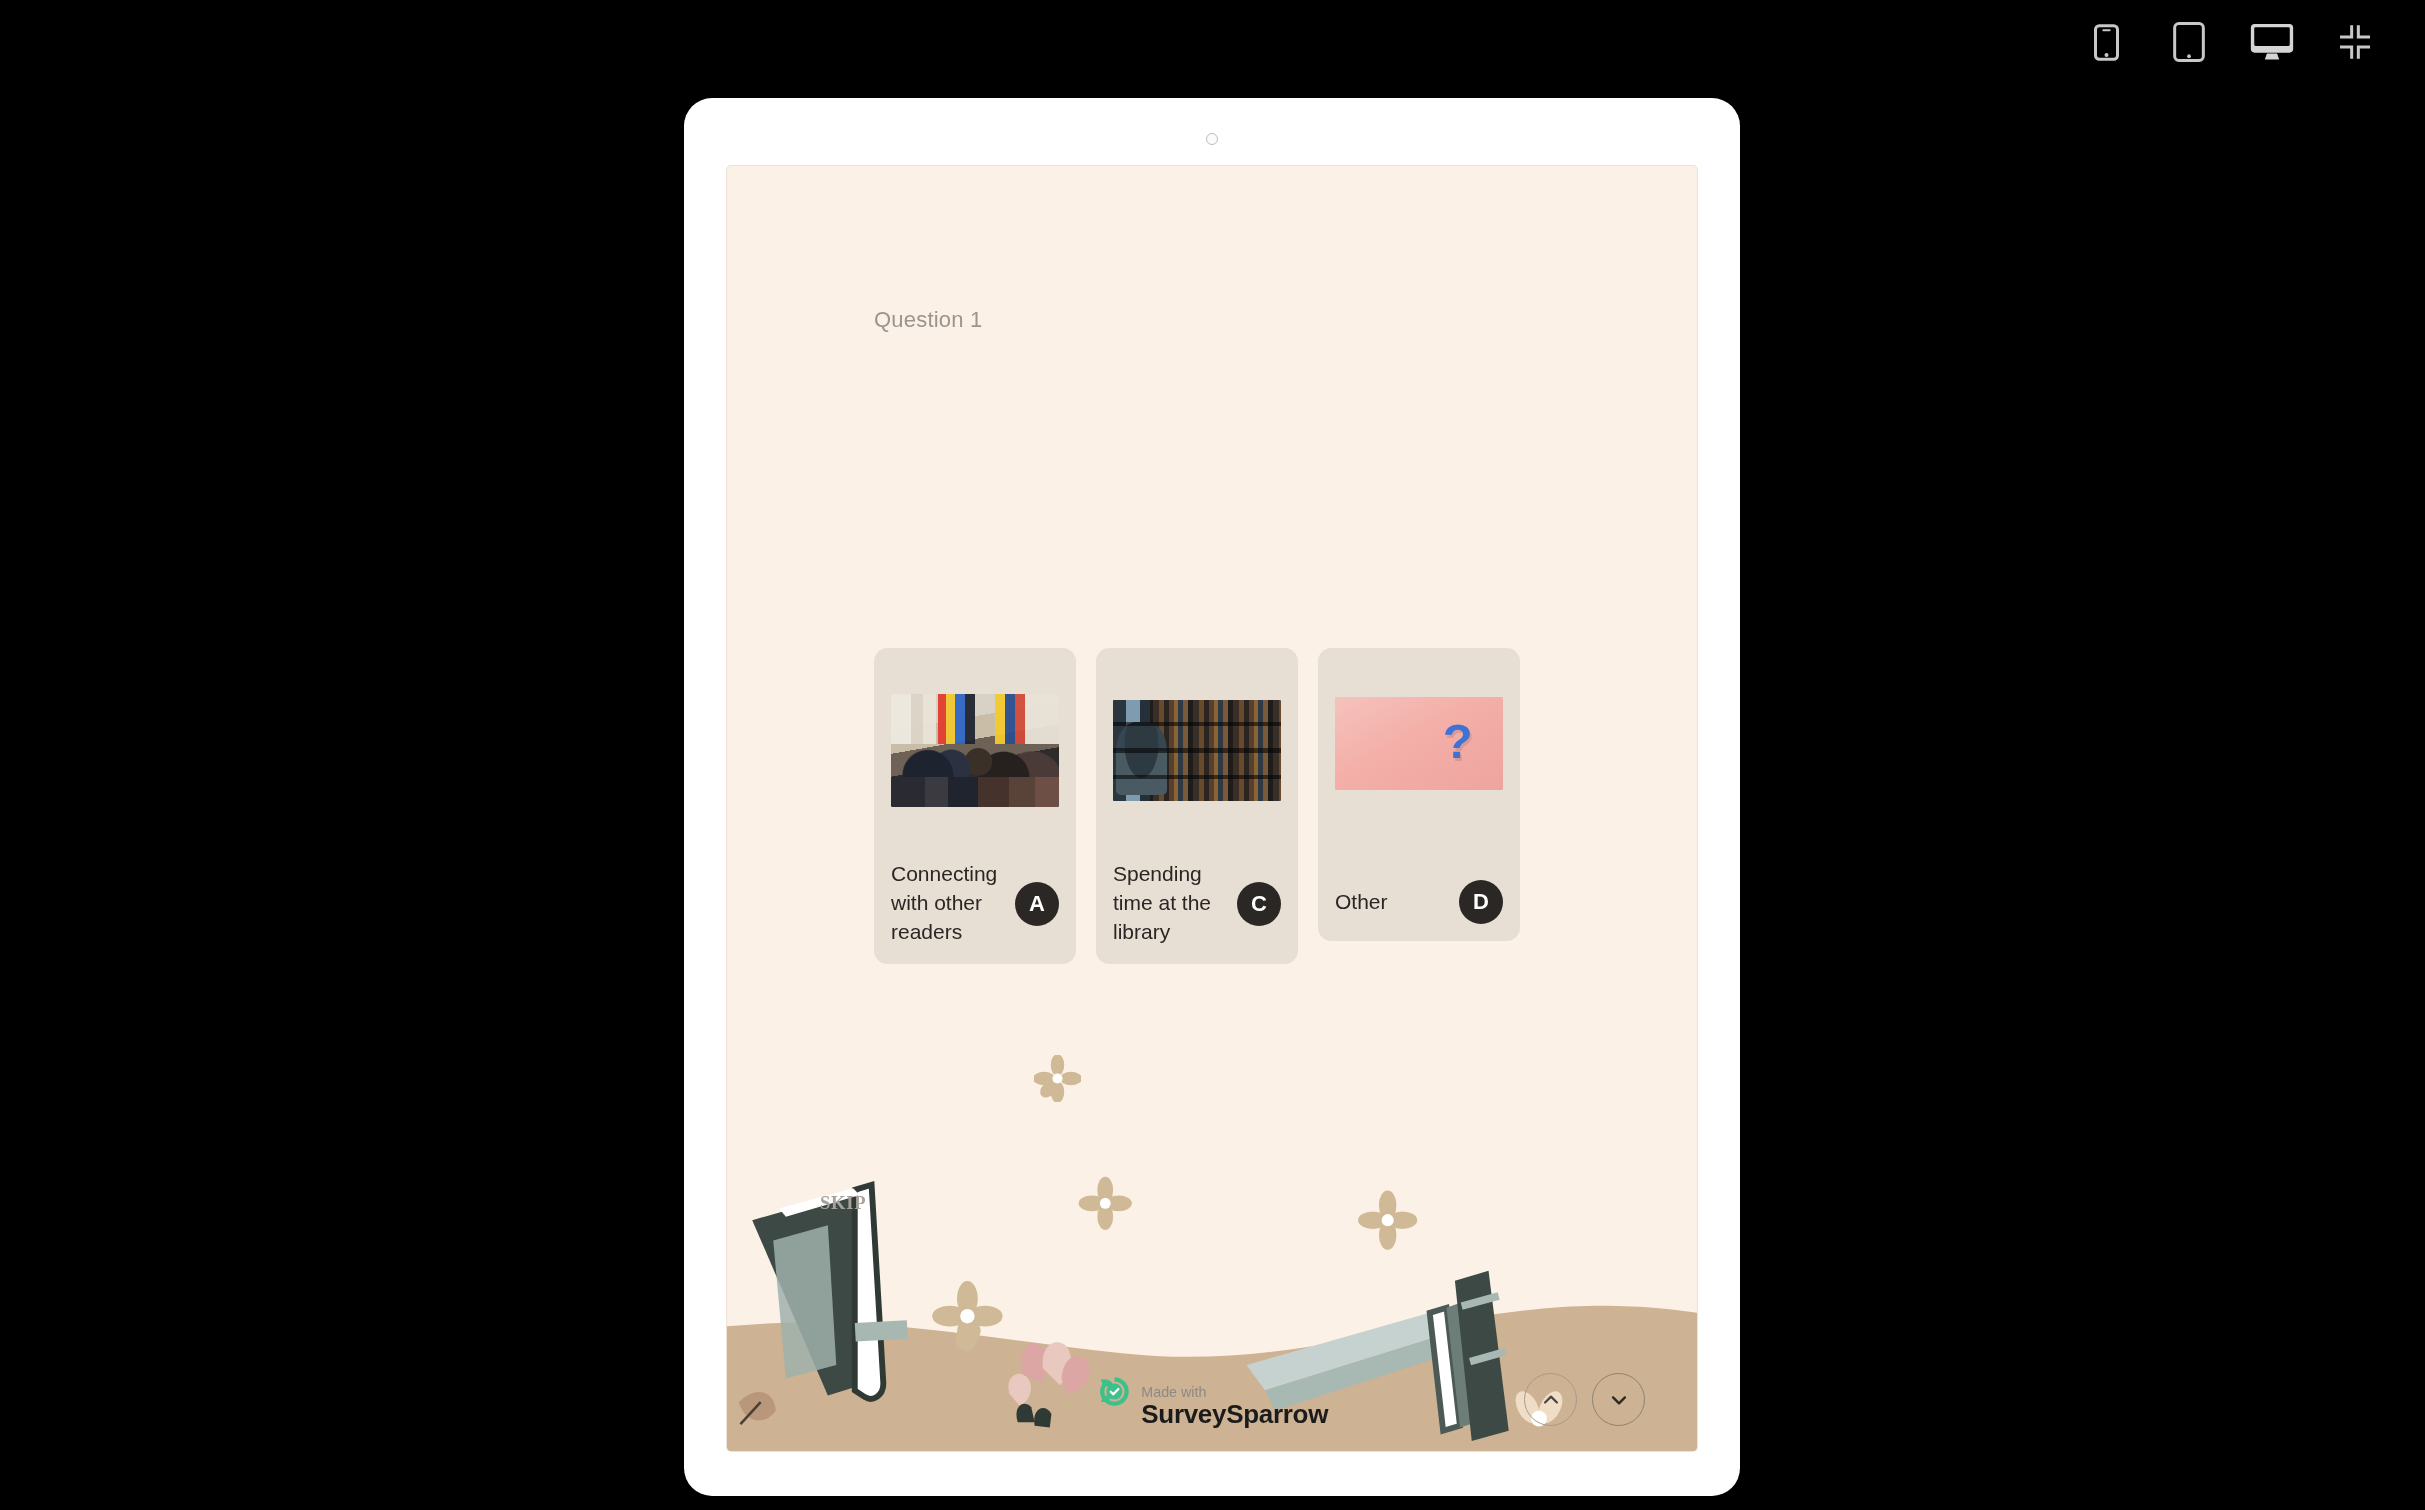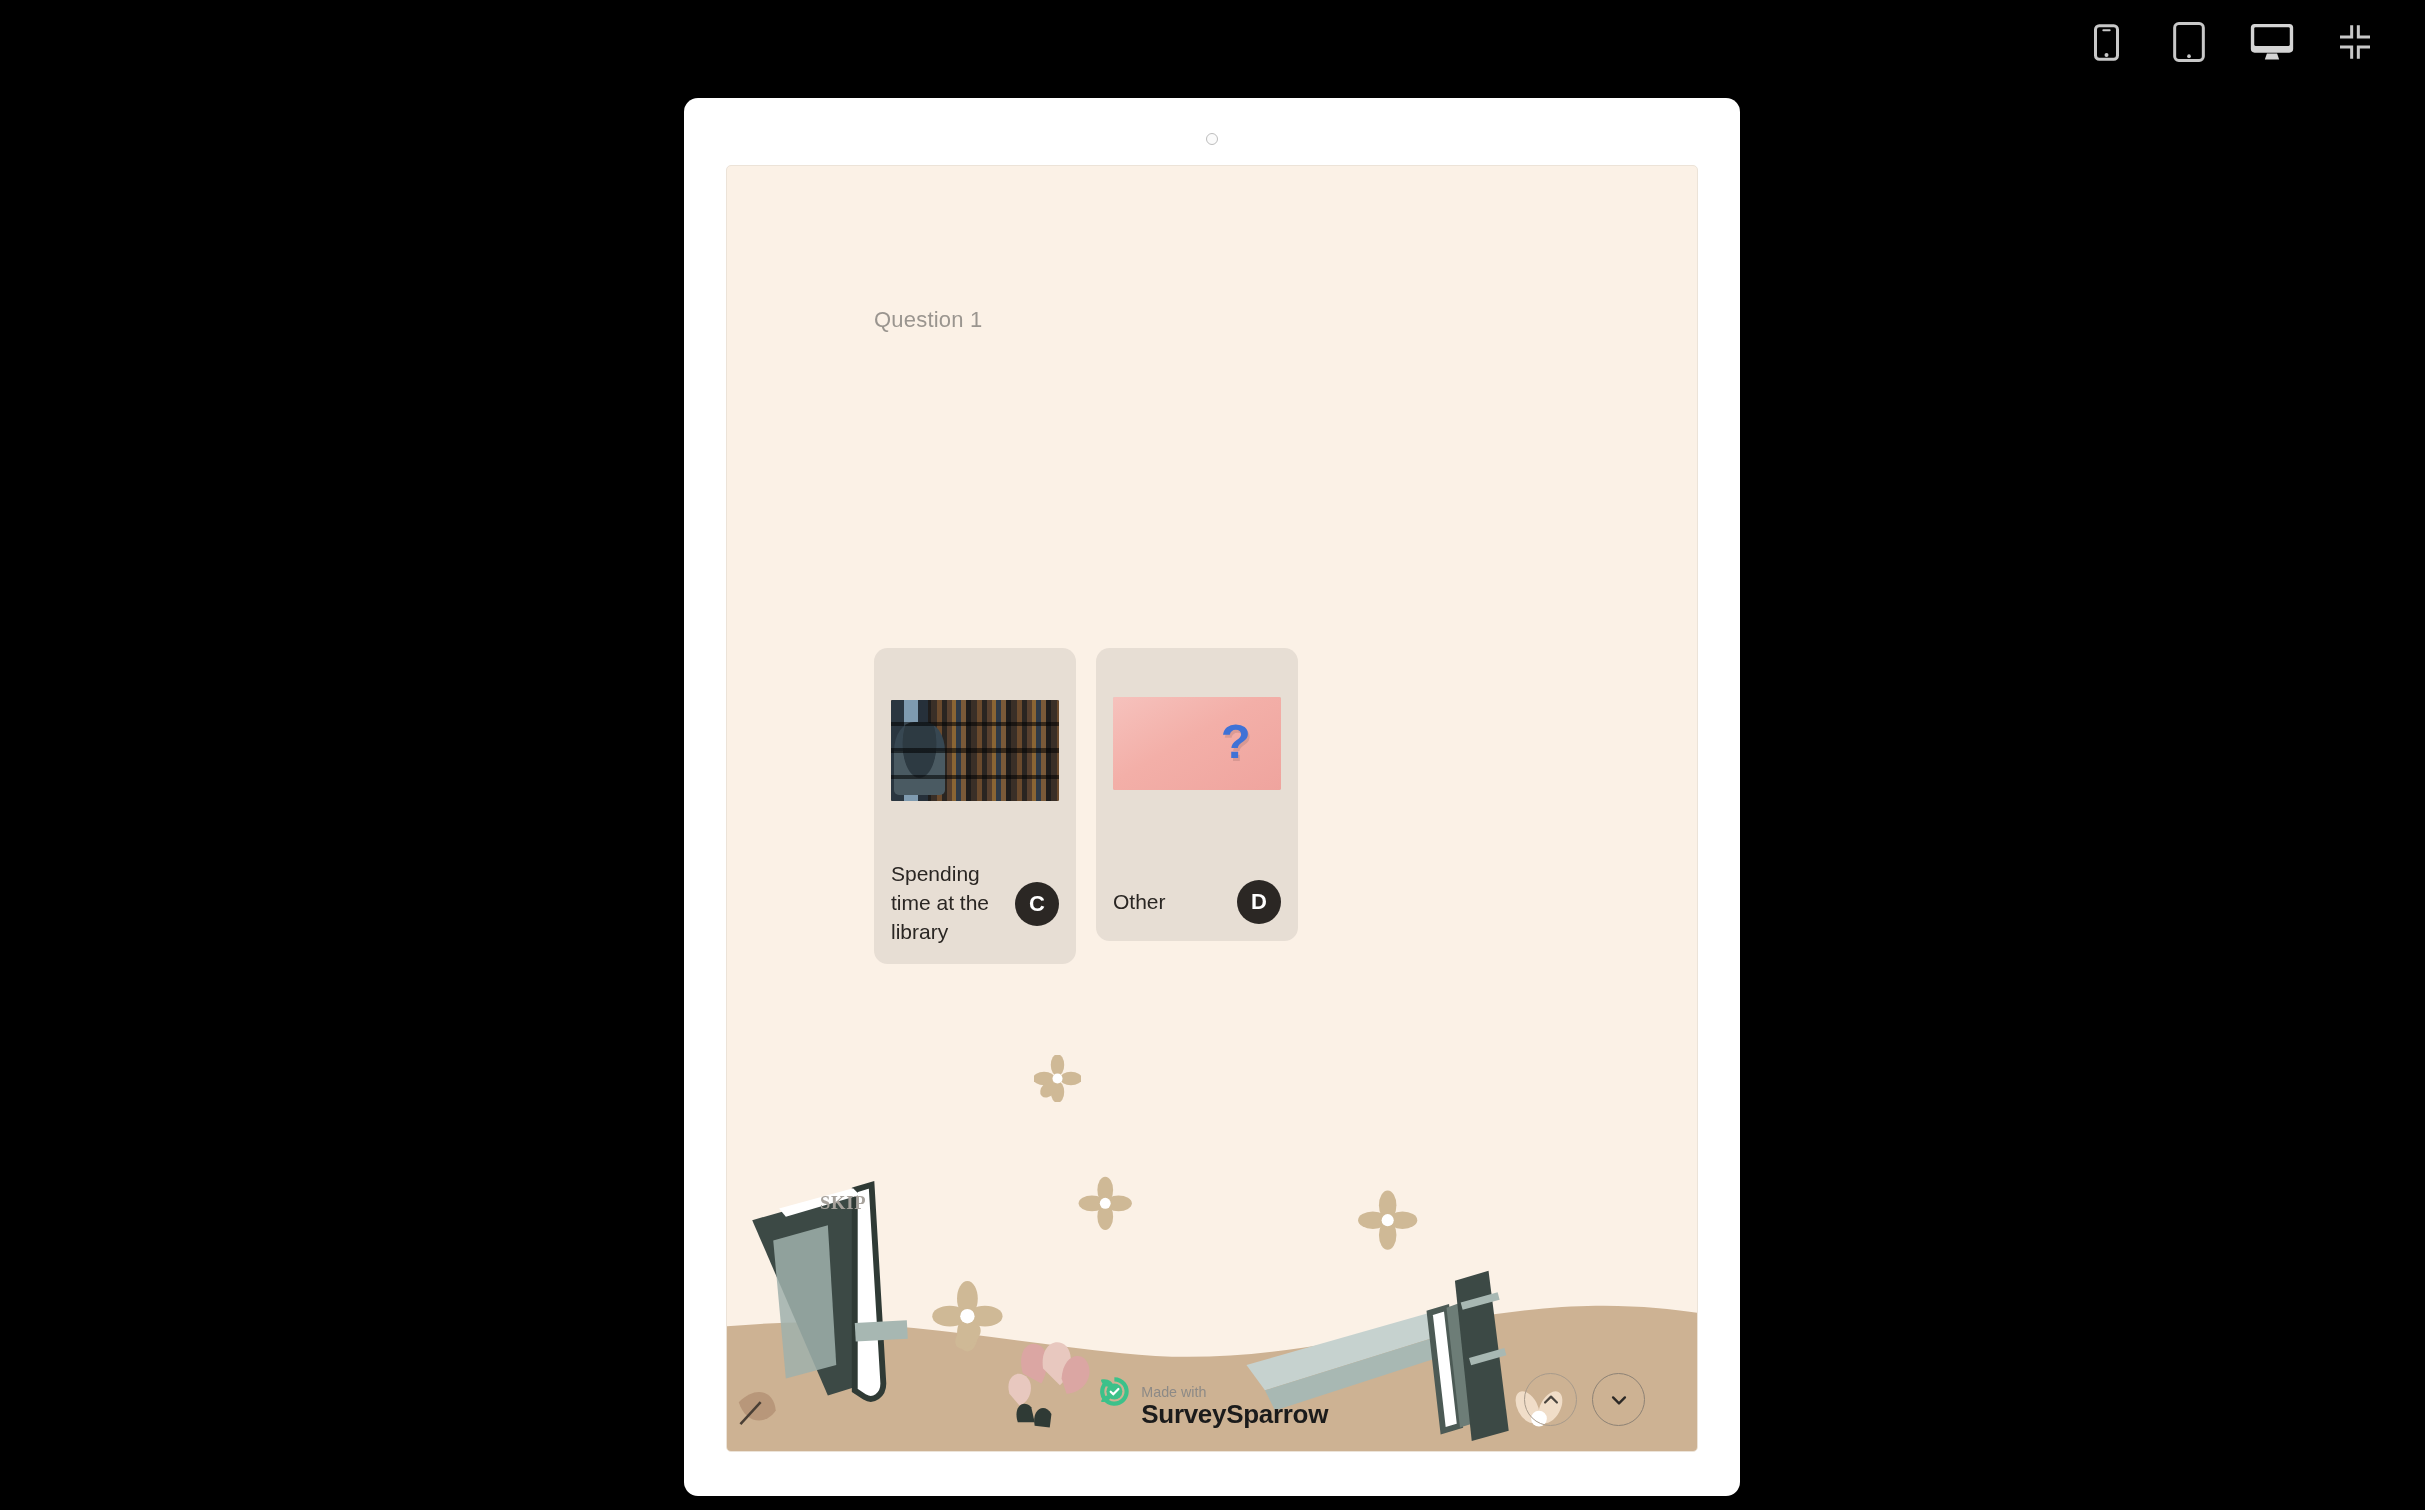--- a/index.html
+++ b/index.html
@@ -28,21 +28,21 @@
   .ic{fill:#c8c8c8;}
   .ic-active{fill:#d4d4d4;}
   .st{stroke:#c8c8c8;stroke-width:3.6;fill:none;}
 
   
   .tablet{
     position:absolute;
     left:684px; top:98px;
     width:1056px; height:1398px;
     background:#ffffff;
-    border-radius:14px;
+    border-radius:28px;
     box-shadow:0 0 0 0.8px rgba(0,0,0,.04);
     z-index:10;
   }
   .camera{
     position:absolute; left:50%; top:35px;
     transform:translateX(-50%);
     width:10px;height:10px;border-radius:50%;
     border:1.3px solid #bdbdbd; background:#fbfbfb;
   }
   
@@ -274,20 +274,29 @@
 
   <div class="screen">
     <div class="survey-body">
 
       <div class="q-head">
         <div class="q-num">Question 1</div>
       </div>
 
       <div class="options">
 
+        <div class="opt-card card-a">
+          <div class="thumb land">
+            <div class="img-crowd"></div>
+          </div>
+          <div class="opt-foot">
+            <div class="opt-label">Connecting with other readers</div>
+            <div class="badge">A</div>
+          </div>
+        </div>
 
 
         <div class="opt-card card-c">
           <div class="thumb landc">
             <div class="img-shelf"></div>
           </div>
           <div class="opt-foot">
             <div class="opt-label">Spending time at the library</div>
             <div class="badge">C</div>
           </div>

